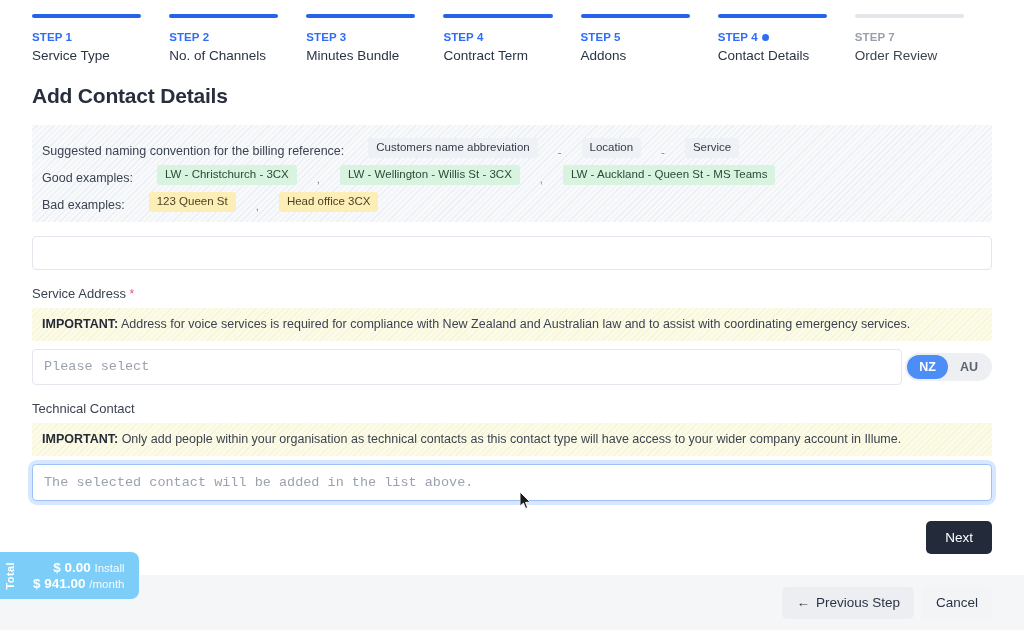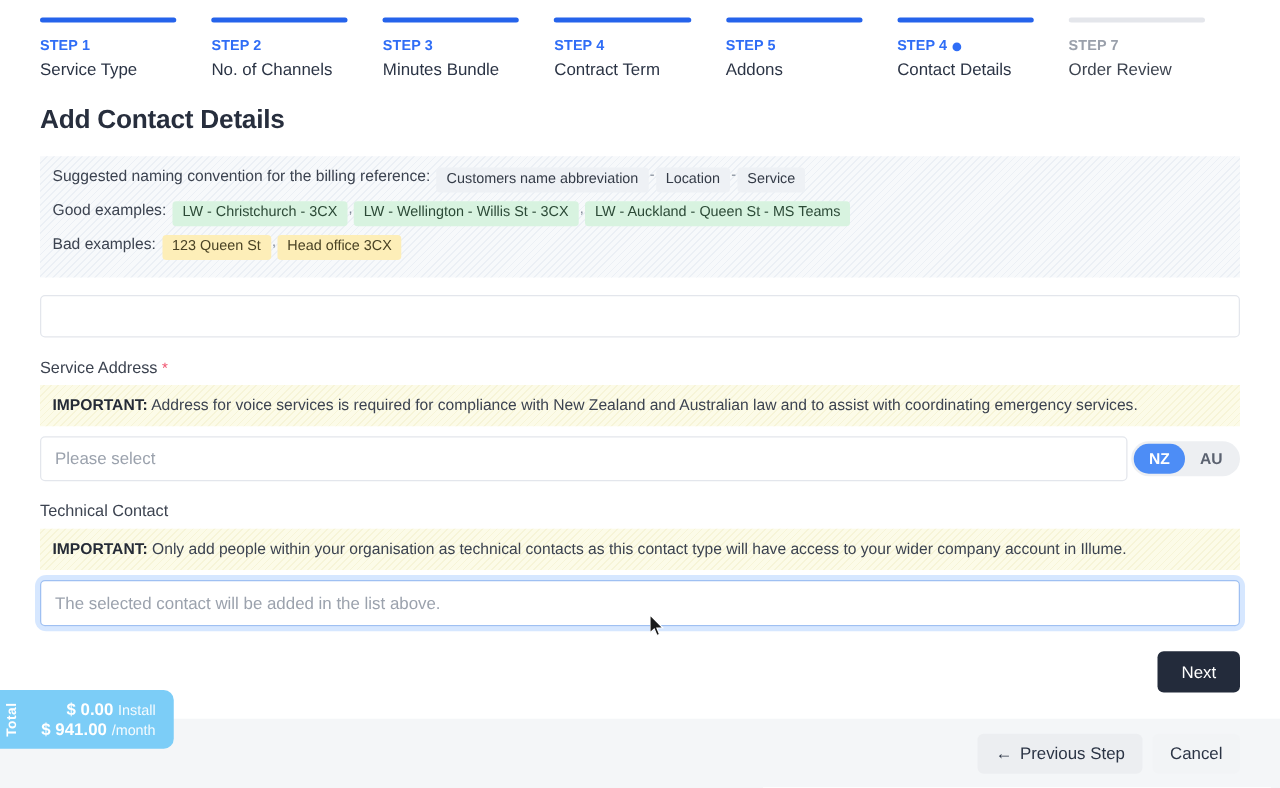--- a/index.html
+++ b/index.html
@@ -86,23 +86,23 @@
       rgba(255,255,255,0) 0px,
       rgba(255,255,255,0) 3px,
       rgba(226,232,240,0.55) 3px,
       rgba(226,232,240,0.55) 4px
     );
     padding: 9px 10px 10px 10px;
     margin-bottom: 14px;
   }
   .hatch-row {
     display: flex;
-    align-items: flex-start;
+    align-items: flex-end;
     flex-wrap: wrap;
-    gap: 0;
+    gap: 19px;
     min-height: 24px;
     font-size: 12.5px;
     color: #3c4350;
   }
   .hatch-row + .hatch-row { margin-top: 3px; }
   .lead { margin-right: 5px; }
 
   .chip {
     display: inline-block;
     padding: 3px 8px 4px 8px;
@@ -117,21 +117,21 @@
   .sep { color: #7d8694; font-size: 11.5px; padding: 0 1px; }
 
   
   .txt-input {
     width: 100%;
     height: 34px;
     border: 1px solid #e3e6ec;
     border-radius: 4px;
     background: #fff;
     padding: 0 11px;
-    font-family: Liberation Sans, sans-serif;
+    font-family: Liberation Mono, monospace;
     font-size: 13.5px;
     color: #2b3445;
     outline: none;
   }
   .txt-input::placeholder { color: #9ba2ad; }
 
   .block-gap { margin-bottom: 16px; }
 
   
   .note {

